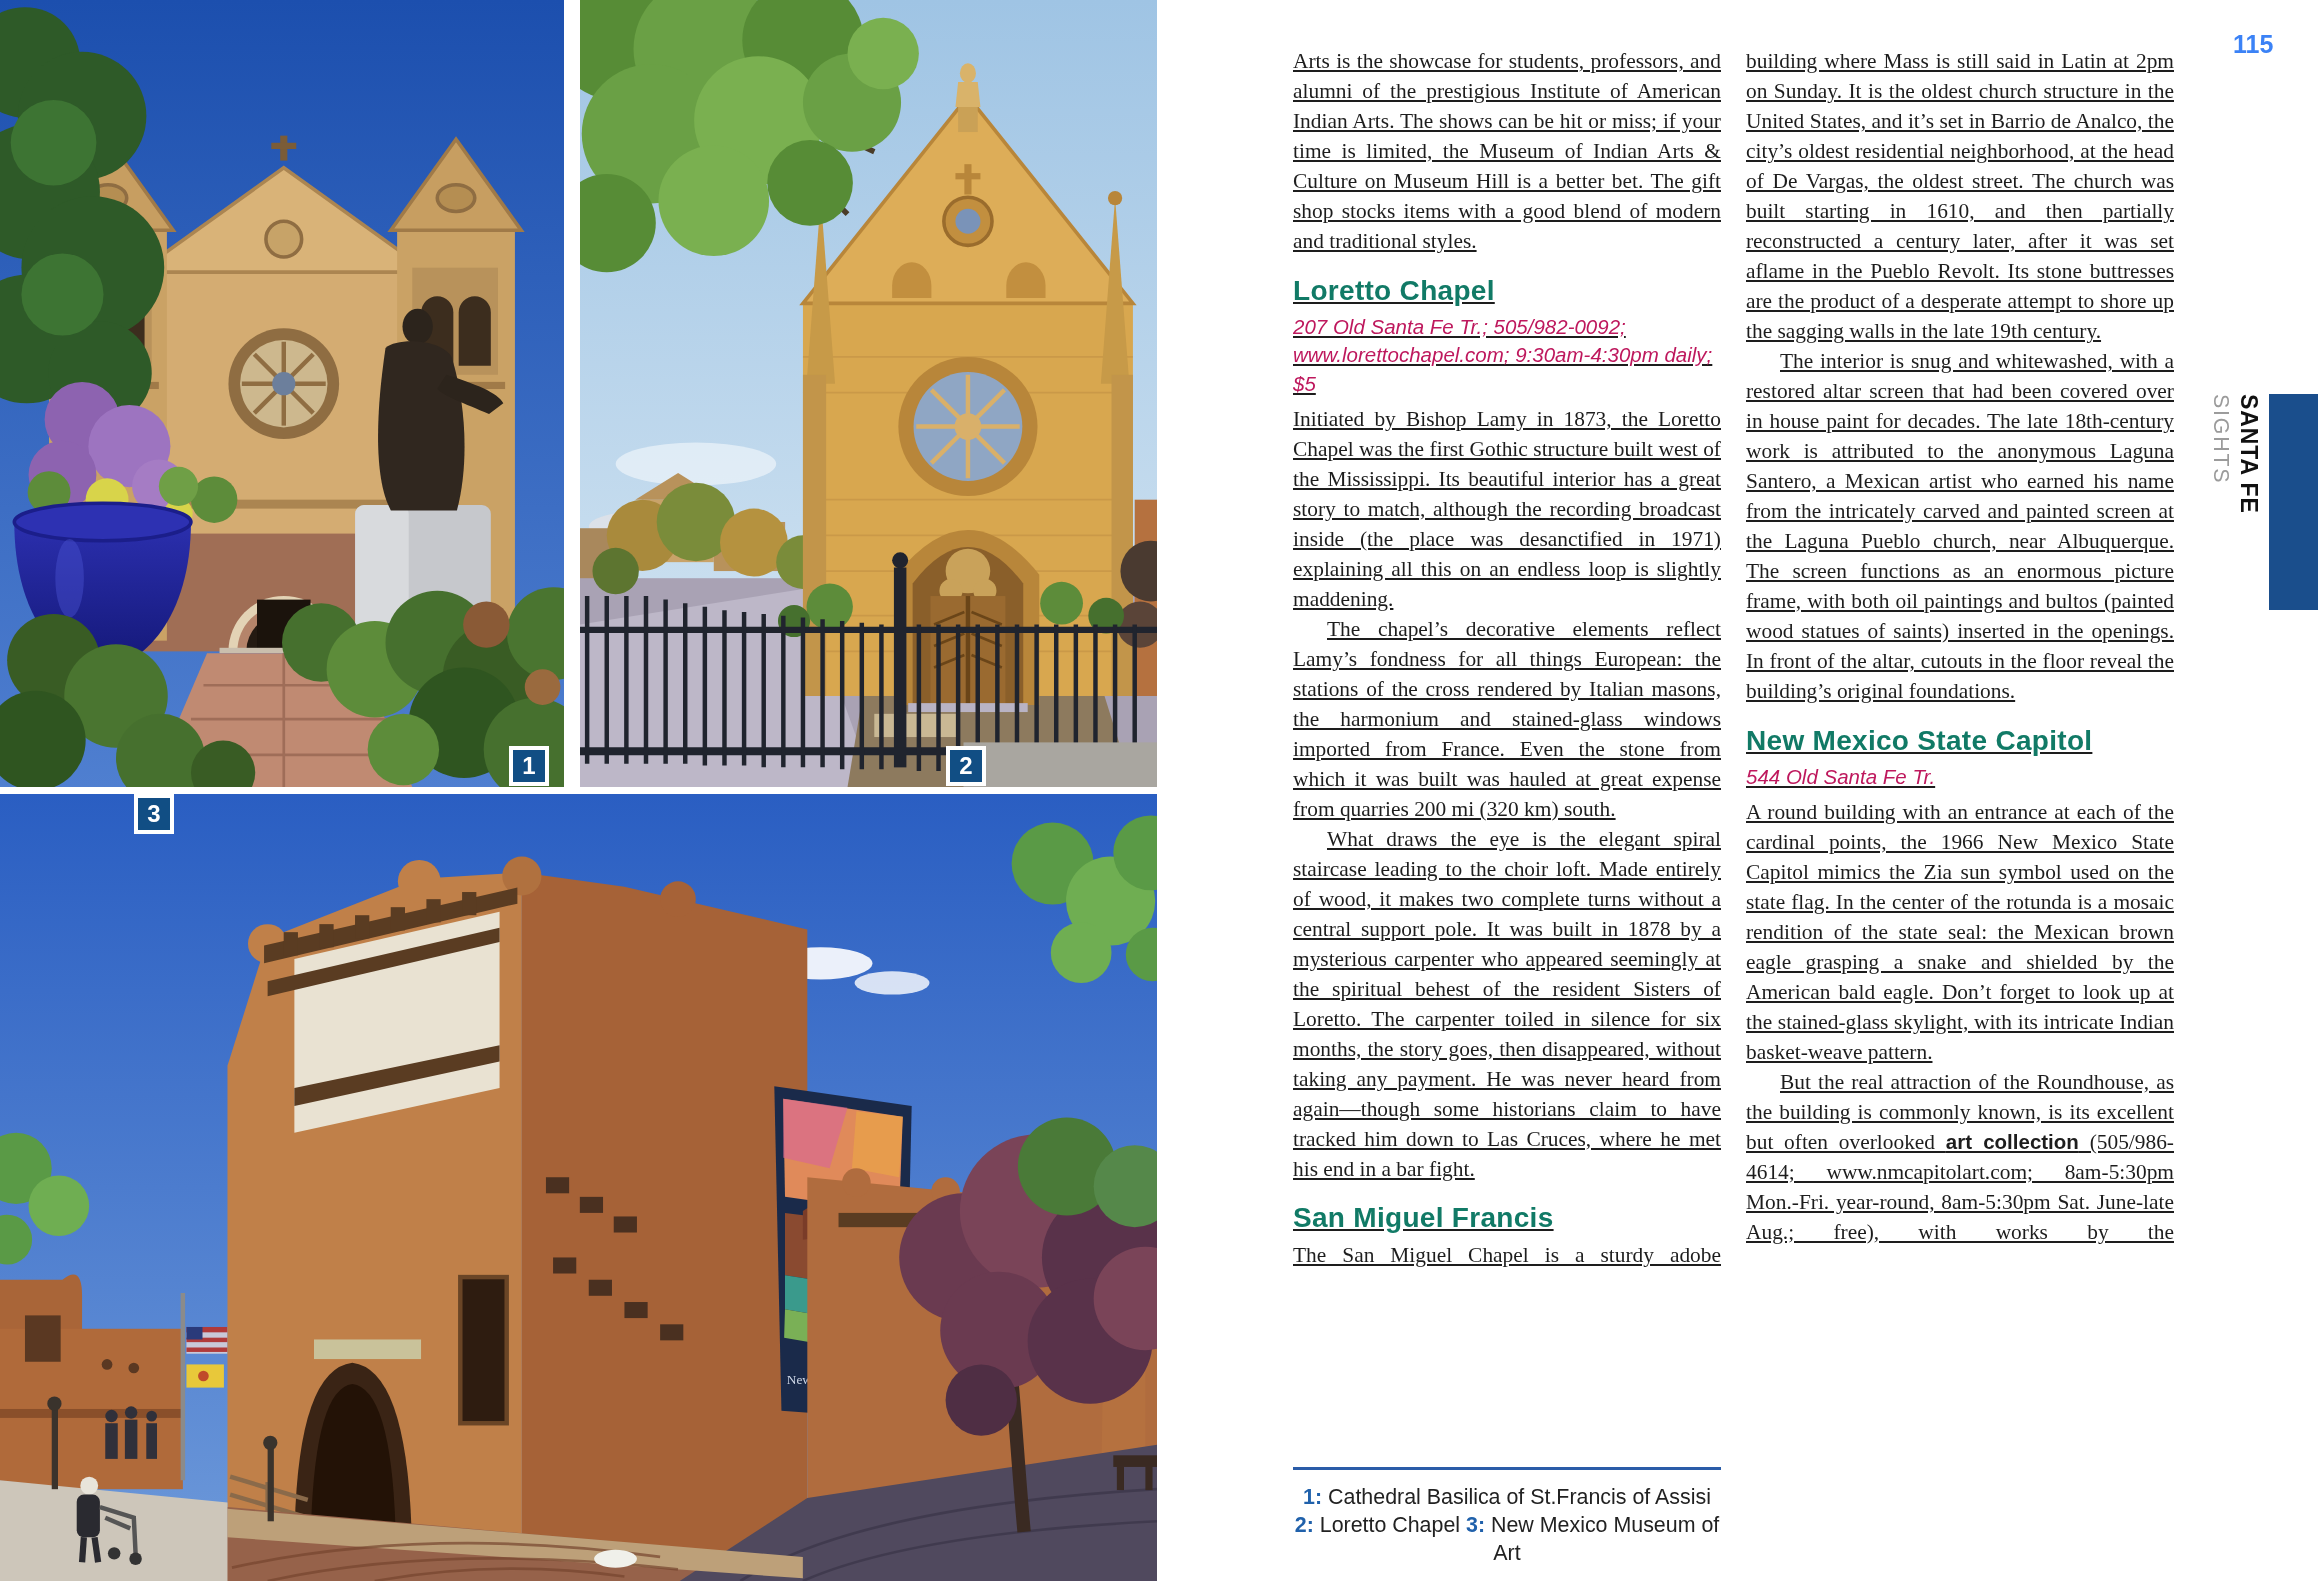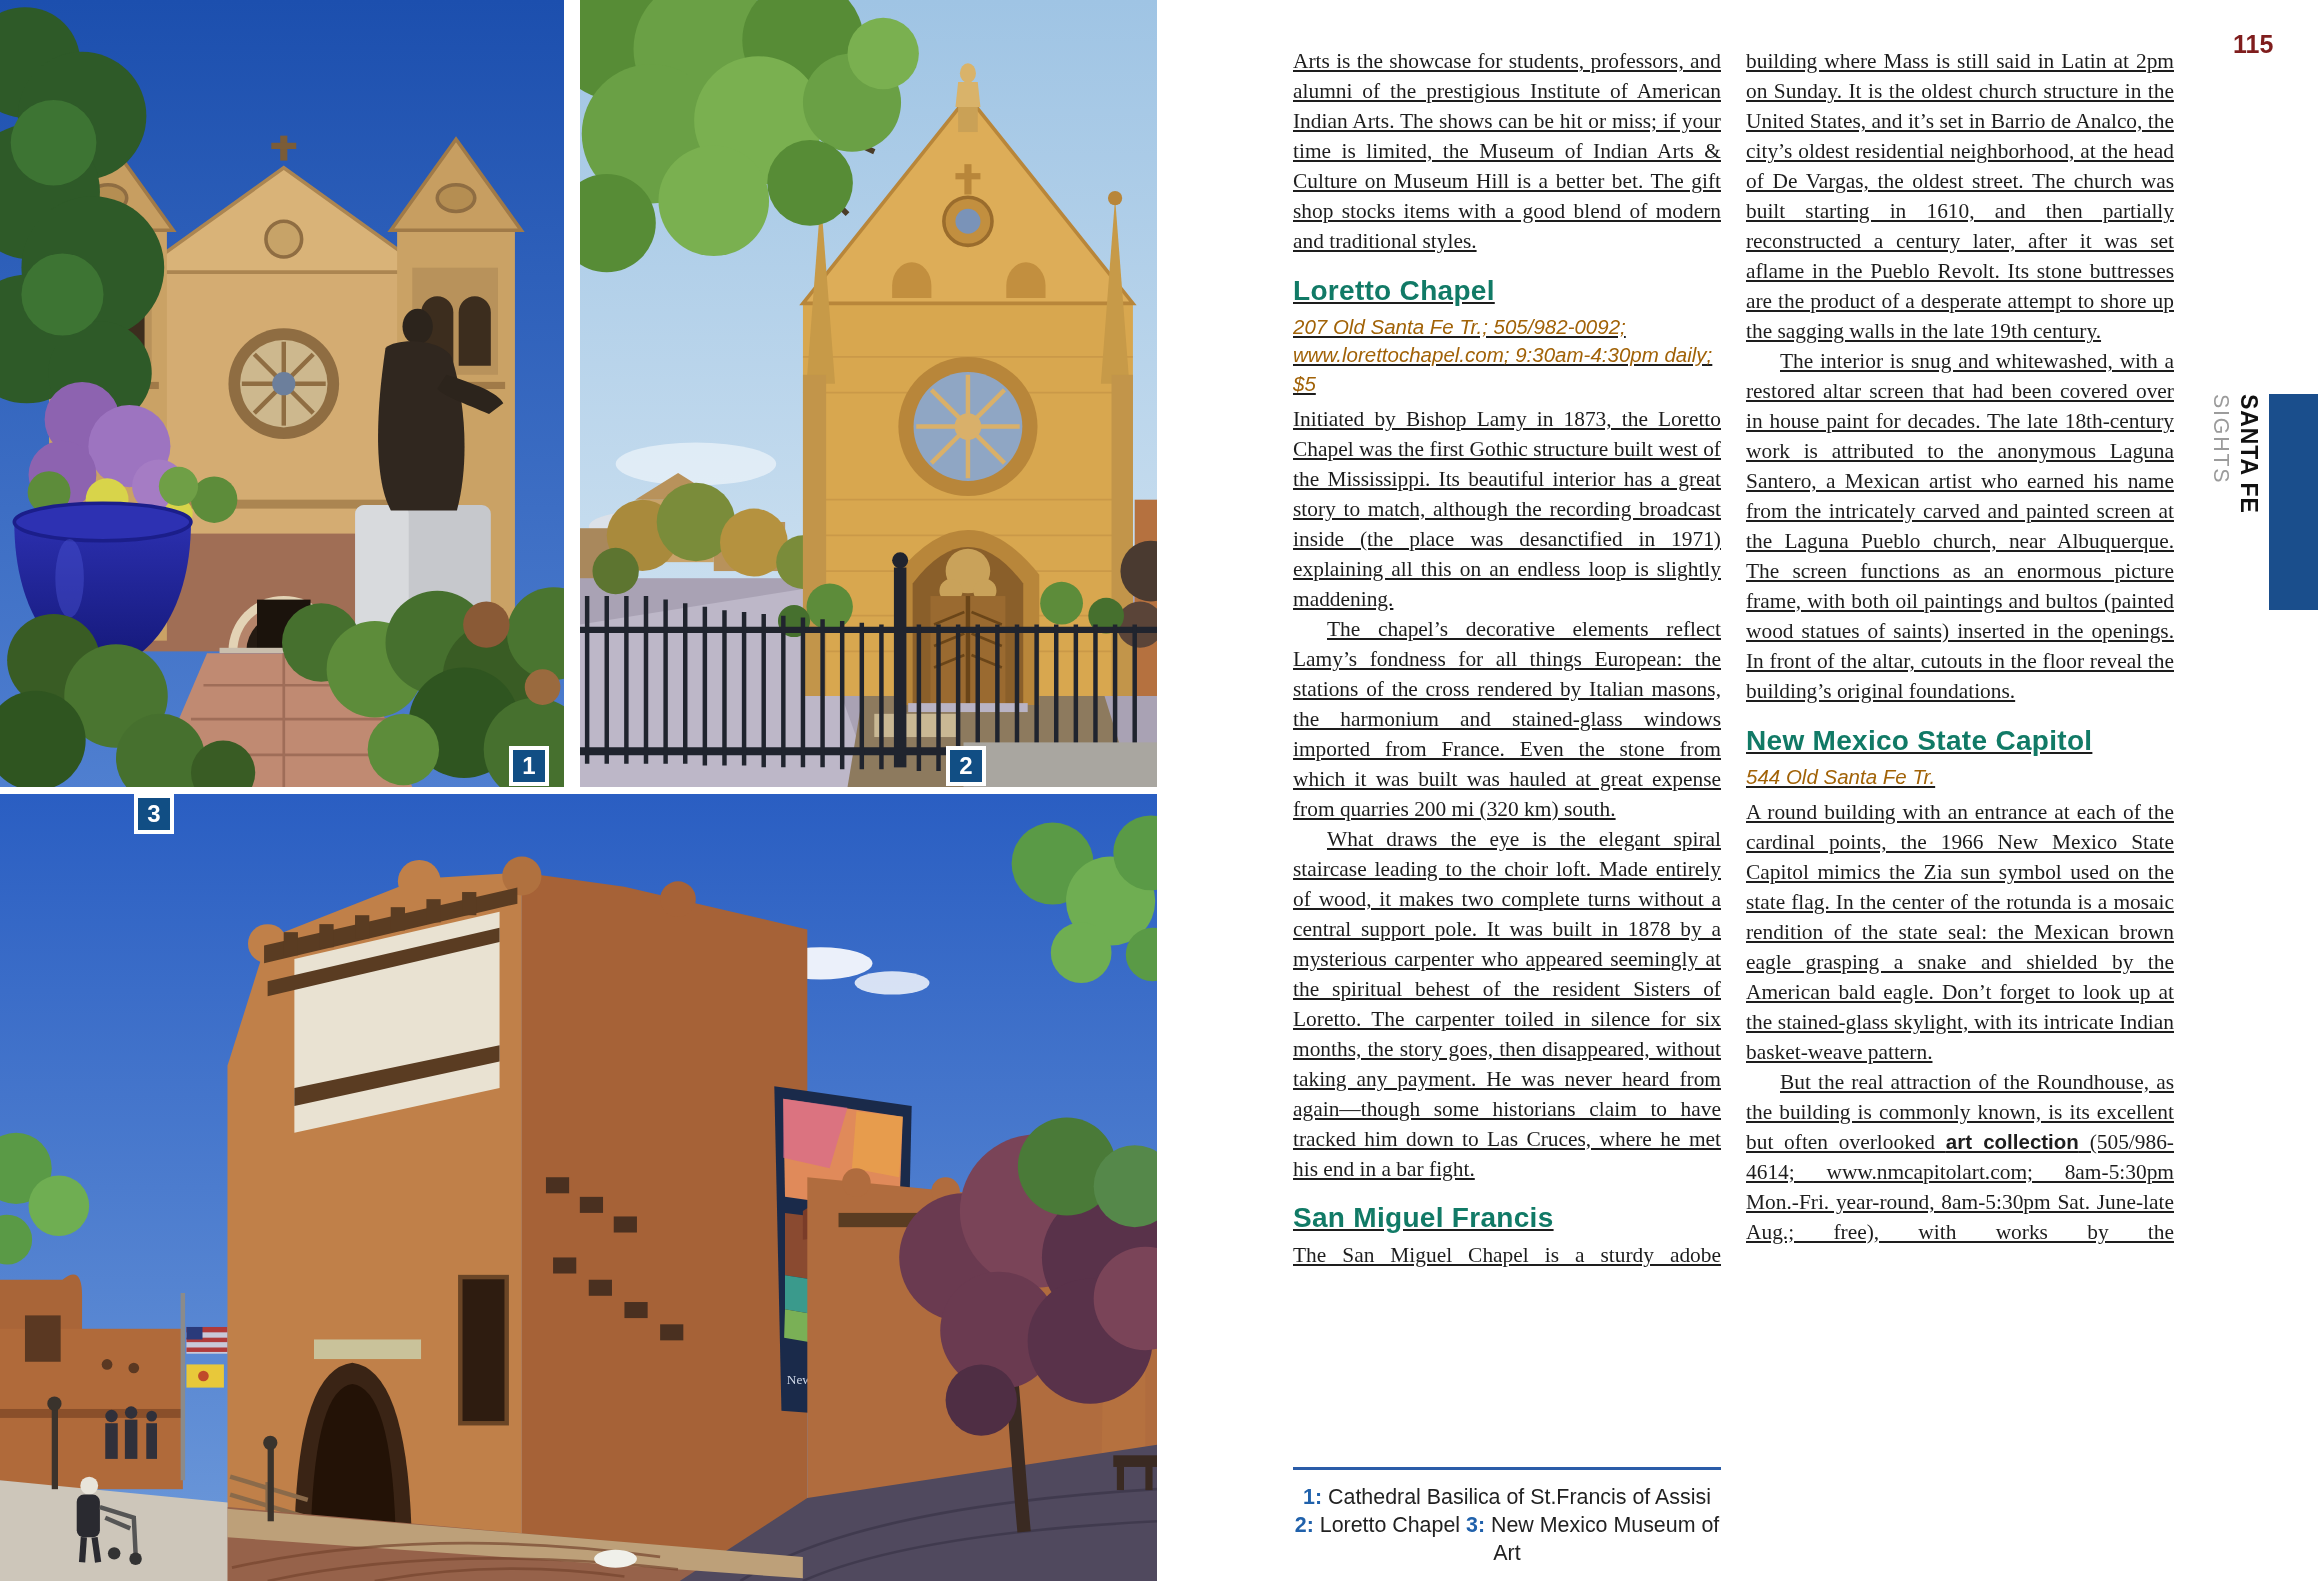--- a/index.html
+++ b/index.html
@@ -21,30 +21,30 @@
   .col{position:absolute;top:46px;width:428px;text-align:justify;
        font-size:21.4px;line-height:30px;overflow:hidden;text-decoration:underline;}
   #leftcol{left:1293px;height:1414px;}
   #rightcol{left:1746px;height:1516px;}
   .col p{margin:0;}
   .col p.ind{text-indent:34px;}
   .col p.force-just{text-align-last:justify;}
   h2.head{font-family:"Liberation Sans",sans-serif;font-weight:bold;color:#117a66;
           font-size:28px;line-height:30px;margin:19.6px 0 7.1px 0;letter-spacing:0.3px;}
   p.addr{font-family:"Liberation Sans",sans-serif;font-style:italic;font-size:20.5px;
-         line-height:28.5px;margin:0 0 5.4px 0;text-align:left;color:#a16207;}
+         line-height:28.5px;margin:0 0 5.4px 0;text-align:left;color:#be185d;}
   .boldkey{font-family:"Liberation Sans",sans-serif;font-weight:bold;font-size:20.5px;}
   
   .caption{position:absolute;left:1293px;top:1467px;width:428px;
            font-family:"Liberation Sans",sans-serif;font-size:21.4px;line-height:28px;
            color:#222;text-align:center;border-top:3.6px solid #2a5ca8;padding-top:12.5px;}
   .cap-num{font-weight:bold;color:#2061ab;}
   
   .pageno{position:absolute;left:2233px;top:30px;font-family:"Liberation Sans",sans-serif;
-          font-weight:bold;font-size:25px;color:#7f1d1d;}
+          font-weight:bold;font-size:25px;color:#3b82f6;}
   .vtab{writing-mode:vertical-rl;text-orientation:mixed;position:absolute;top:394px;
         font-family:"Liberation Sans",sans-serif;white-space:nowrap;}
   #vtab-region{left:2235px;font-weight:bold;font-size:23px;letter-spacing:0.9px;color:#111;}
   #vtab-section{left:2208px;font-size:21.4px;letter-spacing:1.8px;color:#9b9b9b;}
   .bluetab{position:absolute;left:2269px;top:394px;width:50px;height:216px;background:#1a4e8c;}
 </style>
 </head>
 <body>
 
 <div class="page">

